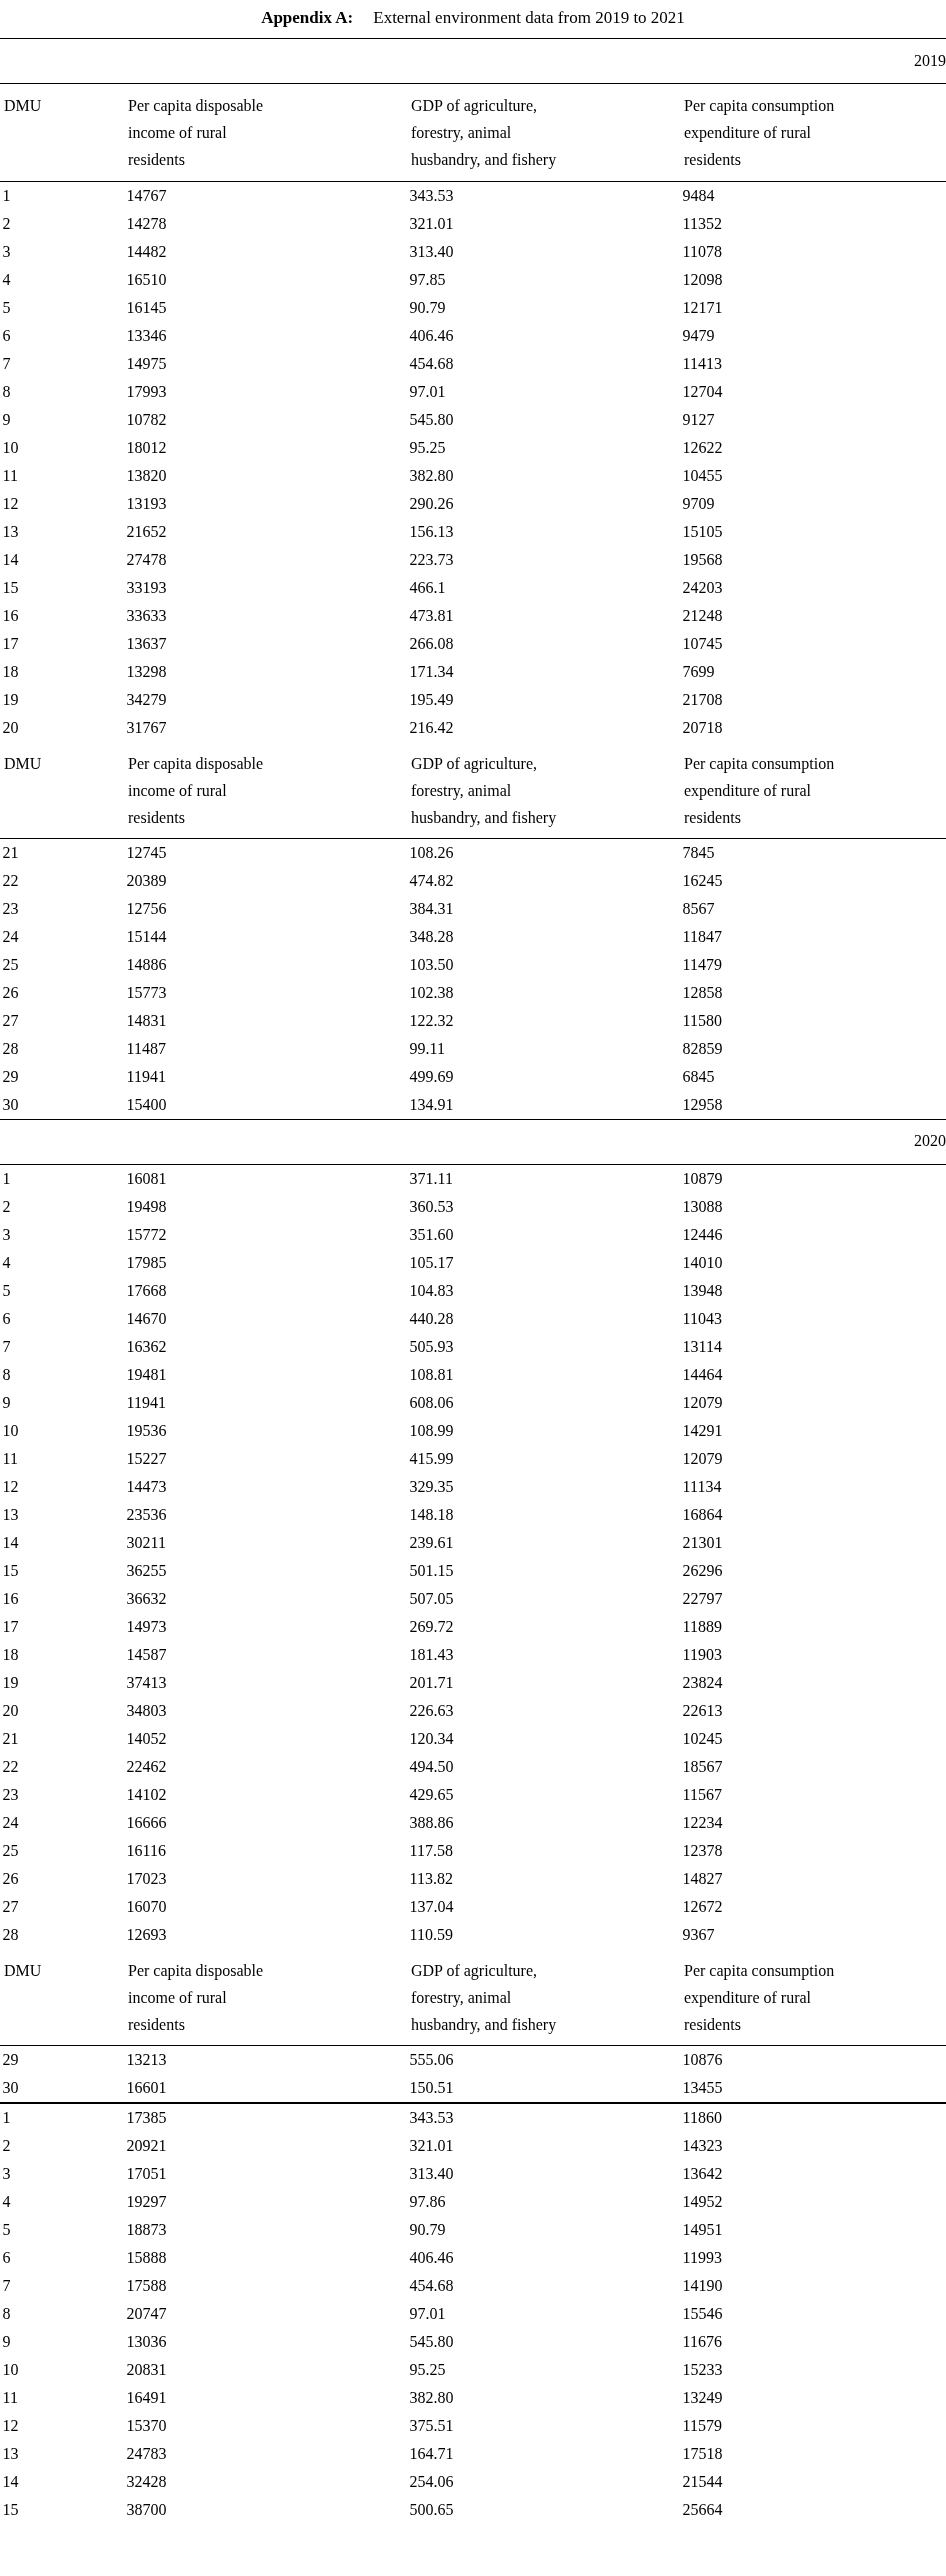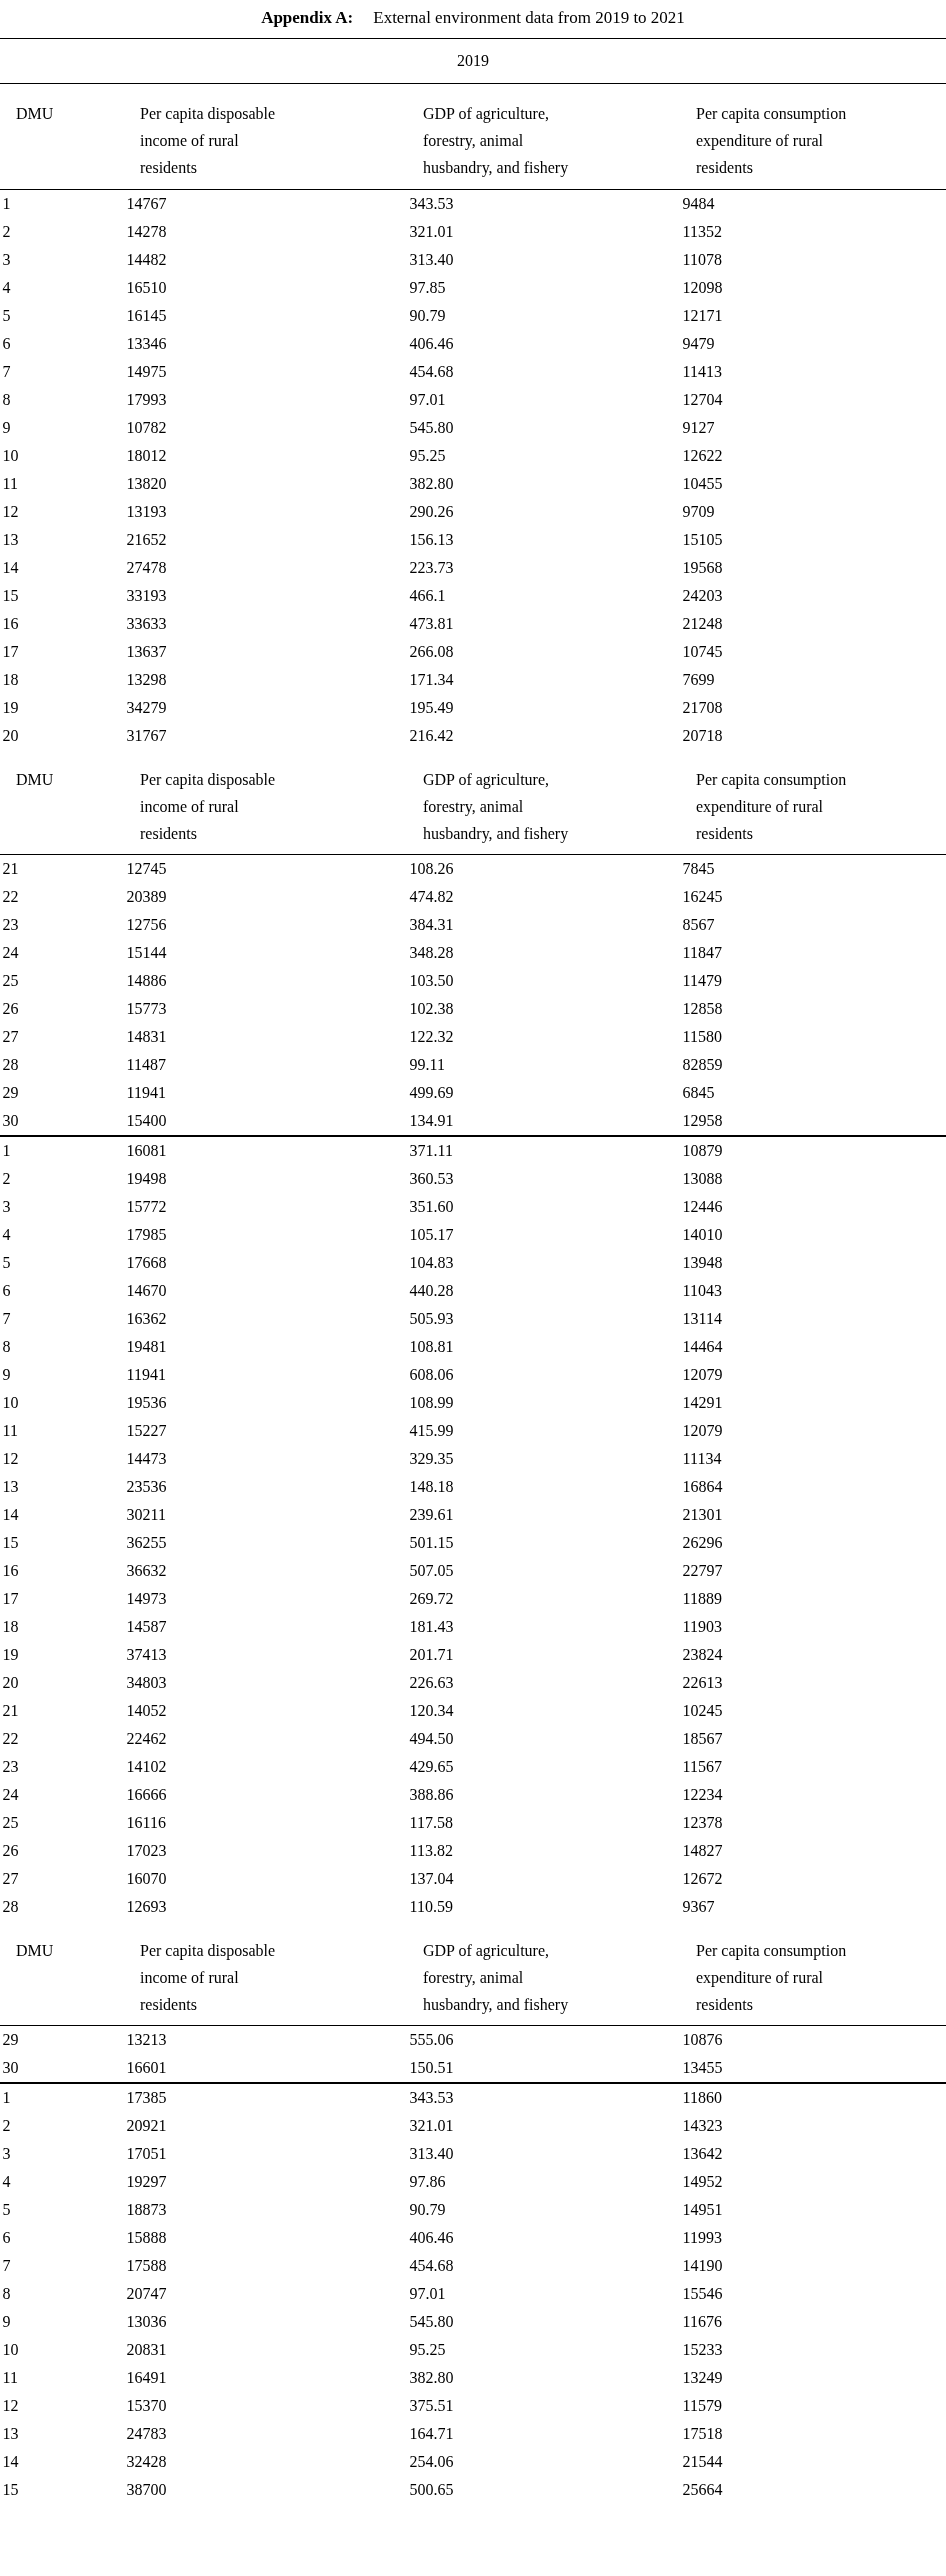--- a/index.html
+++ b/index.html
@@ -27,34 +27,33 @@
     margin-right: 20px;
   }
   .rule {
     border: 0;
     border-top: 1.5px solid #000000;
     height: 0;
     margin: 0;
     width: 100%;
   }
   .year-row {
-    text-align: center;
+    text-align: right;
     font-size: 16px;
     padding: 12.4px 0 13.4px 0;
   }
   .header-row {
     display: grid;
     grid-template-columns: 124px 283px 273px 1fr;
     font-size: 16px;
     line-height: 27px;
     padding: 8.2px 0 7.2px 0;
   }
   .header-cell {
-    padding-left: 16px;
-    margin-top: 8px;
+    padding-left: 4px;
   }
   .header-line {
     white-space: nowrap;
   }
   .data-row {
     display: grid;
     grid-template-columns: 124px 283px 273px 1fr;
     font-size: 16px;
     height: 28px;
     align-items: center;
@@ -291,20 +290,21 @@
         <div class="cell">499.69</div>
         <div class="cell">6845</div>
       </div>
       <div class="data-row">
         <div class="cell">30</div>
         <div class="cell">15400</div>
         <div class="cell">134.91</div>
         <div class="cell">12958</div>
       </div>
       <div class="rule"></div>
+      <div class="year-row">2020</div>
       <div class="rule"></div>
       <div class="data-row">
         <div class="cell">1</div>
         <div class="cell">16081</div>
         <div class="cell">371.11</div>
         <div class="cell">10879</div>
       </div>
       <div class="data-row">
         <div class="cell">2</div>
         <div class="cell">19498</div>

